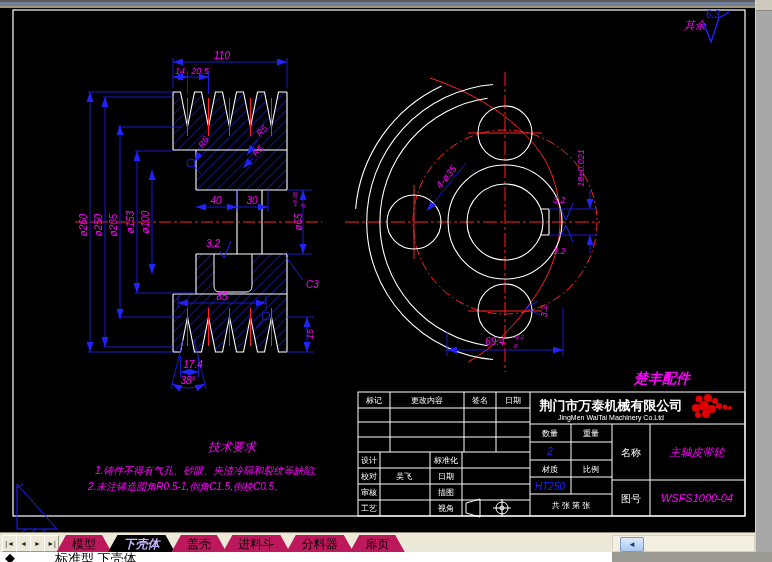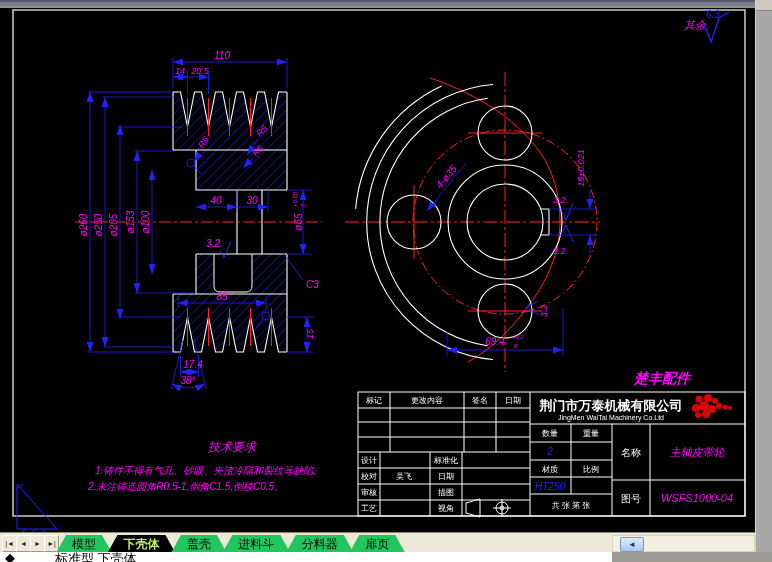--- a/index.html
+++ b/index.html
@@ -10,24 +10,24 @@
   #topstrip2{top:2px;height:4px;background:#72809a;}
   #topstrip3{top:6px;height:2px;background:#9d9378;}
   #drawing{position:absolute;left:0;top:8px;width:755px;height:524px;background:#000;}
   #rightstrip{position:absolute;left:755px;top:0;width:17px;height:562px;background:#a8a8a8;border-left:1px solid #d8d4c8;}
   #rightstrip .cap{position:absolute;left:0;top:0;width:17px;height:10px;background:#cdc9bc;border-bottom:1px solid #8a8a82;}
   #tabbar{position:absolute;left:0;top:532px;width:755px;height:20px;background:#ece9d8;border-top:1px solid #8a8778;}
   .navbtn{position:absolute;top:2px;width:13px;height:15px;background:#ece9d8;border:1px solid #fff;
           border-right-color:#9a9782;border-bottom-color:#9a9782;font-size:7px;line-height:15px;text-align:center;color:#222;cursor:pointer;}
   #tabs{position:absolute;left:56px;top:1px;height:18px;white-space:nowrap;}
   .tab{display:inline-block;height:16px;line-height:16px;padding:1px 16px 1px 16px;margin-left:-9px;
-       background:#22c55e;color:#000;font-size:12px;
+       background:#be185d;color:#000;font-size:12px;
        clip-path:polygon(10px 0,calc(100% - 10px) 0,100% 100%,0 100%);cursor:pointer;}
   .tab.first{margin-left:0;}
-  .tab.active{background:#000;color:#bef264;font-weight:bold;}
+  .tab.active{background:#000;color:#c4b5fd;font-weight:bold;font-style:italic;}
   #hscroll{position:absolute;left:612px;top:2px;width:143px;height:17px;background:#f3f0e2;border:1px solid #d6d2c2;box-sizing:border-box;}
   #hscrollbtn{position:absolute;left:7px;top:1px;width:22px;height:13px;border:1px solid #7896c8;border-radius:2px;
               background:linear-gradient(#dfeafc,#aac7f0);color:#1c3b6e;font-size:8px;line-height:13px;text-align:center;cursor:pointer;}
   #bottomstrip{position:absolute;left:0;top:552px;width:612px;height:10px;background:#ffffff;overflow:hidden;}
   #bottomstrip span{position:absolute;top:-2px;font-size:13px;color:#000;}
   #bottomgray{position:absolute;left:612px;top:552px;width:160px;height:10px;background:#9b9b93;}
   svg text{font-family:"Liberation Sans", sans-serif;}
   .dimtxt{fill:#ff00ff;font-style:italic;}
   .valtxt{fill:#2222ff;font-style:italic;}
   .wtxt{fill:#ffffff;}

